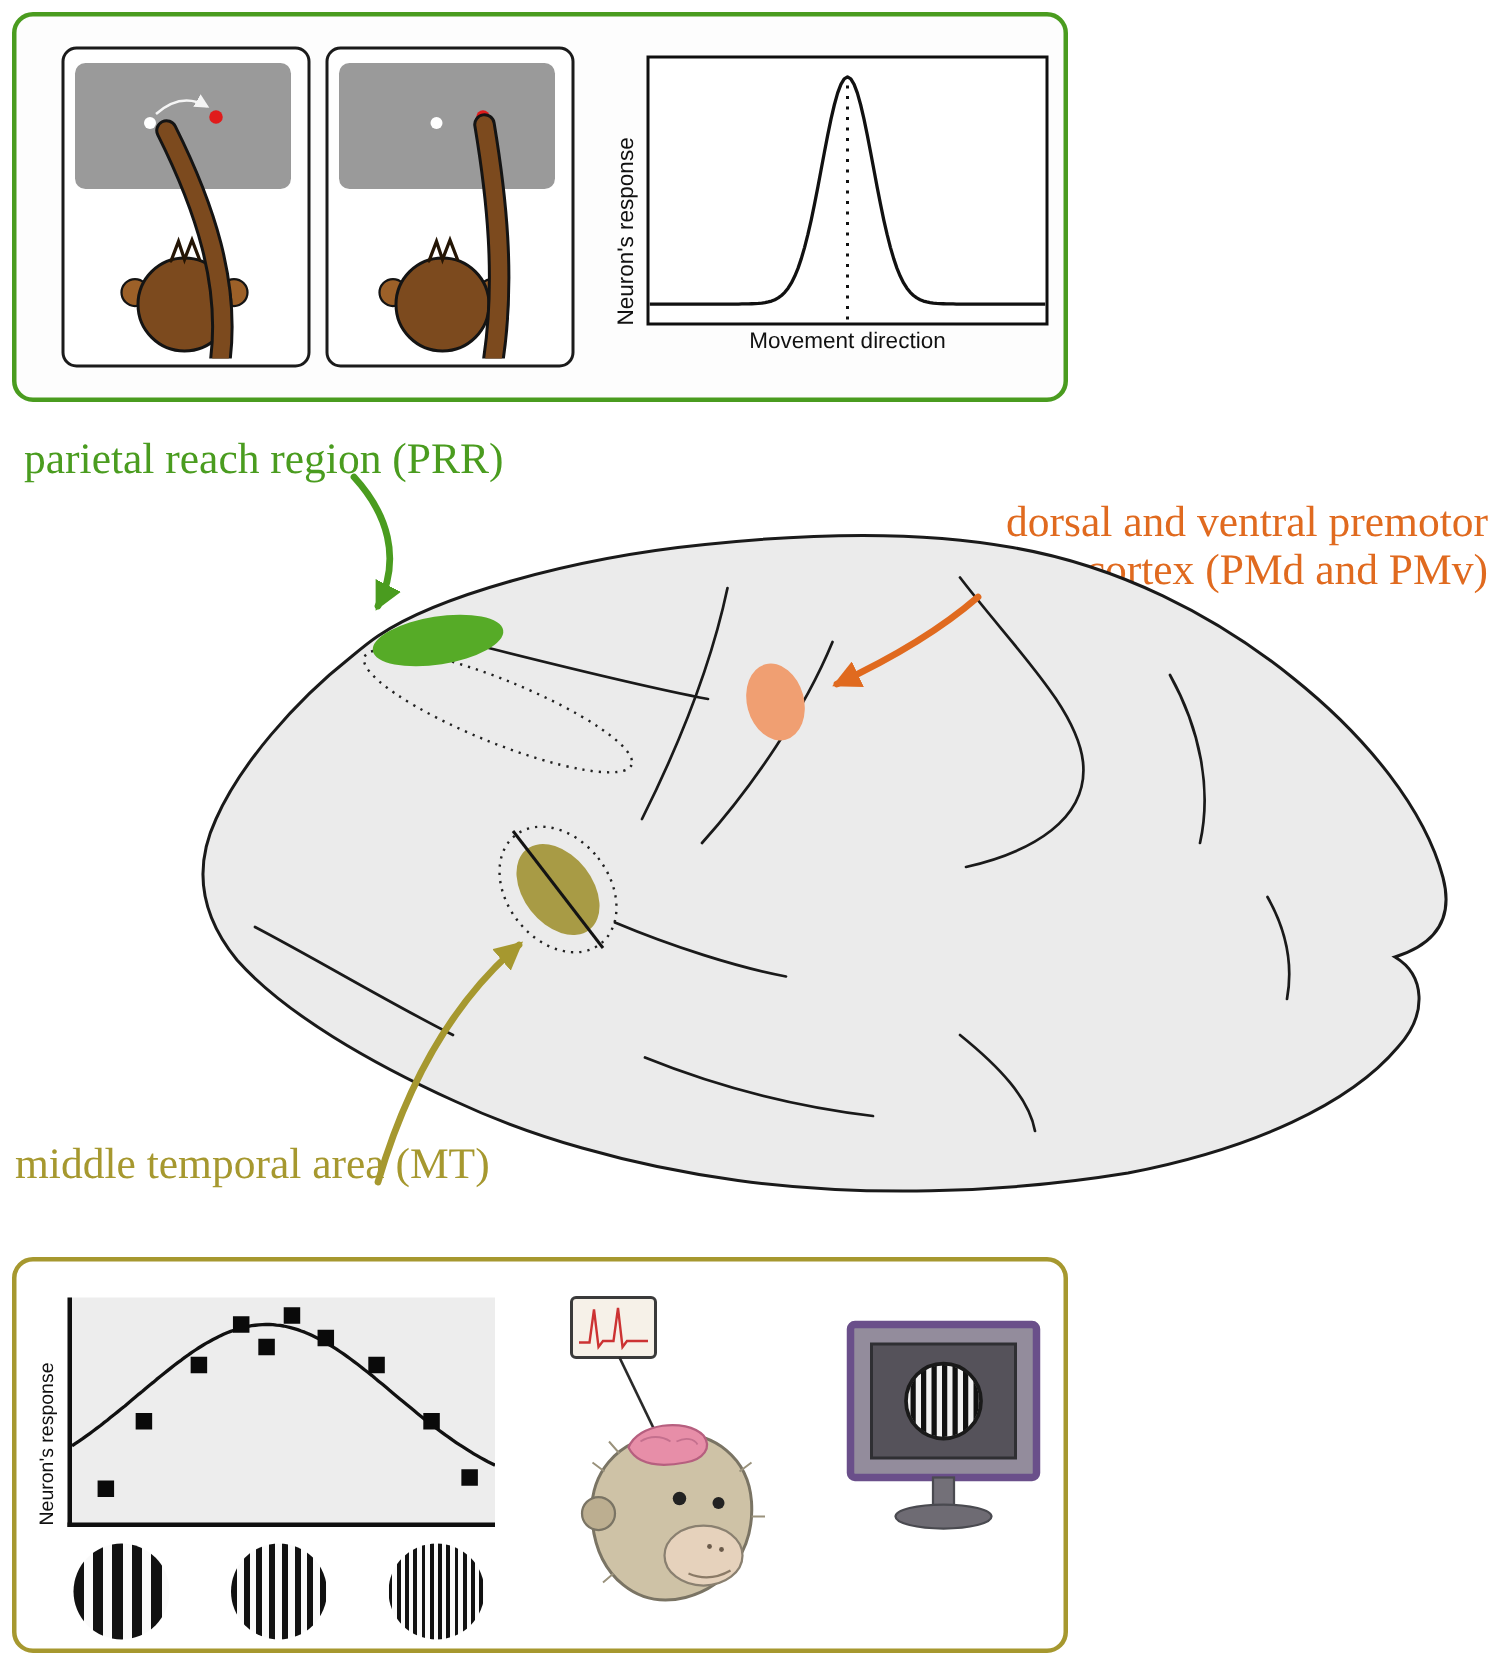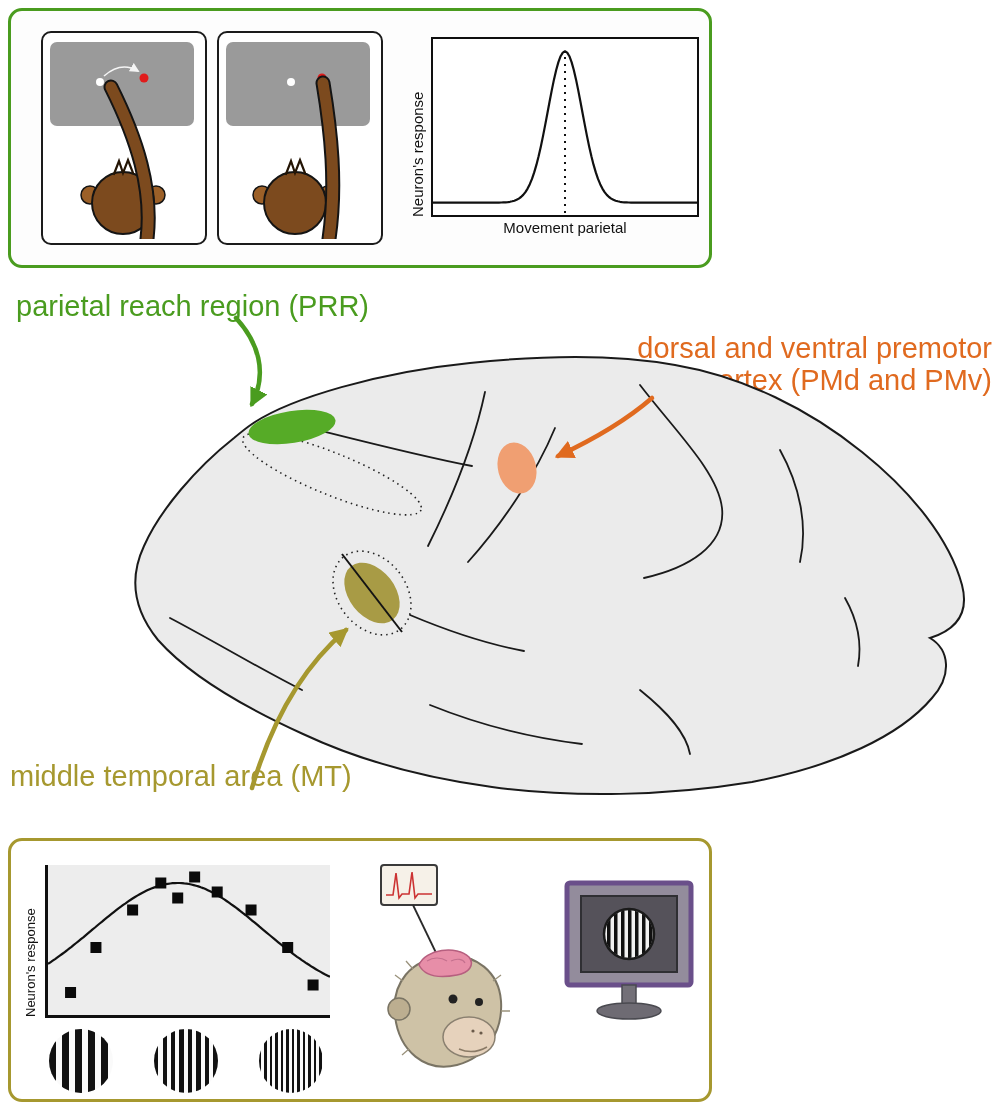--- a/index.html
+++ b/index.html
@@ -17,21 +17,21 @@
   .monkey-box{position:absolute;top:20px;width:162px;height:210px;background:#fff;
               border:2px solid #1b1b1b;border-radius:10px;overflow:hidden;}
   .box1{left:30px;} .box2{left:206px;}
 
   .t-ylabel{position:absolute;left:398px;top:26px;height:180px;display:flex;align-items:center;
             writing-mode:vertical-rl;transform:rotate(180deg);font-size:15px;color:#111;}
   .t-frame{position:absolute;left:420px;top:26px;width:264px;height:176px;
            border:2px solid #0f0f0f;background:#fff;}
   .t-xlabel{position:absolute;left:420px;top:208px;width:268px;text-align:center;font-size:15px;color:#111;}
 
-  .fig-label{position:absolute;font-size:29px;color:#111;}
+  .fig-label{position:absolute;font-size:29px;color:#111;font-family:Liberation Serif, serif;}
   .prr-label{left:16px;top:290px;color:var(--green);}
   .premotor-label{left:510px;top:332px;width:482px;text-align:right;color:var(--orange);line-height:32px;}
   .mt-label{left:10px;top:760px;color:var(--olive);}
 
   .brain-svg{position:absolute;left:100px;top:340px;}
   .arrows-svg{position:absolute;left:0;top:0;pointer-events:none;}
 
   .b-ylabel{position:absolute;left:12px;top:24px;height:152px;display:flex;align-items:center;
             writing-mode:vertical-rl;transform:rotate(180deg);font-size:13px;color:#111;}
   .b-frame{position:absolute;left:34px;top:24px;width:282px;height:150px;background:#ededed;
@@ -92,21 +92,21 @@
       </svg>
     </div>
 
     <div class="t-ylabel">Neuron's response</div>
     <div class="t-frame">
       <svg width="264" height="176" viewBox="0 0 264 176">
           <line x1="132" y1="174" x2="132" y2="16.319999999999993" stroke="#111" stroke-width="2" stroke-dasharray="2 5"></line>
           <path d="M0.0,163.7L2.2,163.7L4.4,163.7L6.6,163.7L8.8,163.7L11.0,163.7L13.2,163.7L15.4,163.7L17.6,163.7L19.8,163.7L22.0,163.7L24.2,163.7L26.4,163.7L28.6,163.7L30.8,163.7L33.0,163.7L35.2,163.7L37.4,163.7L39.6,163.7L41.8,163.7L44.0,163.7L46.2,163.7L48.4,163.7L50.6,163.7L52.8,163.7L55.0,163.7L57.2,163.7L59.4,163.7L61.6,163.6L63.8,163.6L66.0,163.6L68.2,163.5L70.4,163.4L72.6,163.3L74.8,163.1L77.0,162.8L79.2,162.3L81.4,161.7L83.6,160.8L85.8,159.6L88.0,158.0L90.2,155.9L92.4,153.1L94.6,149.6L96.8,145.2L99.0,139.9L101.2,133.4L103.4,125.9L105.6,117.3L107.8,107.7L110.0,97.1L112.2,85.9L114.4,74.2L116.6,62.5L118.8,51.1L121.0,40.4L123.2,31.0L125.4,23.1L127.6,17.2L129.8,13.6L132.0,12.3L134.2,13.6L136.4,17.2L138.6,23.1L140.8,31.0L143.0,40.4L145.2,51.1L147.4,62.5L149.6,74.2L151.8,85.9L154.0,97.1L156.2,107.7L158.4,117.3L160.6,125.9L162.8,133.4L165.0,139.9L167.2,145.2L169.4,149.6L171.6,153.1L173.8,155.9L176.0,158.0L178.2,159.6L180.4,160.8L182.6,161.7L184.8,162.3L187.0,162.8L189.2,163.1L191.4,163.3L193.6,163.4L195.8,163.5L198.0,163.6L200.2,163.6L202.4,163.6L204.6,163.7L206.8,163.7L209.0,163.7L211.2,163.7L213.4,163.7L215.6,163.7L217.8,163.7L220.0,163.7L222.2,163.7L224.4,163.7L226.6,163.7L228.8,163.7L231.0,163.7L233.2,163.7L235.4,163.7L237.6,163.7L239.8,163.7L242.0,163.7L244.2,163.7L246.4,163.7L248.6,163.7L250.8,163.7L253.0,163.7L255.2,163.7L257.4,163.7L259.6,163.7L261.8,163.7L264.0,163.7" fill="none" stroke="#111" stroke-width="2.2" stroke-linejoin="round"></path>
         </svg>
     </div>
-    <div class="t-xlabel">Movement parietal</div>
+    <div class="t-xlabel">Movement direction</div>
   </section>
 
   <div class="fig-label prr-label">parietal reach region (PRR)</div>
   <div class="fig-label premotor-label">
     <div>dorsal and ventral premotor</div>
     <div>cortex (PMd and PMv)</div>
   </div>
   <div class="fig-label mt-label">middle temporal area (MT)</div>
 
   <svg class="brain-svg" width="900" height="470" viewBox="0 0 900 470">

